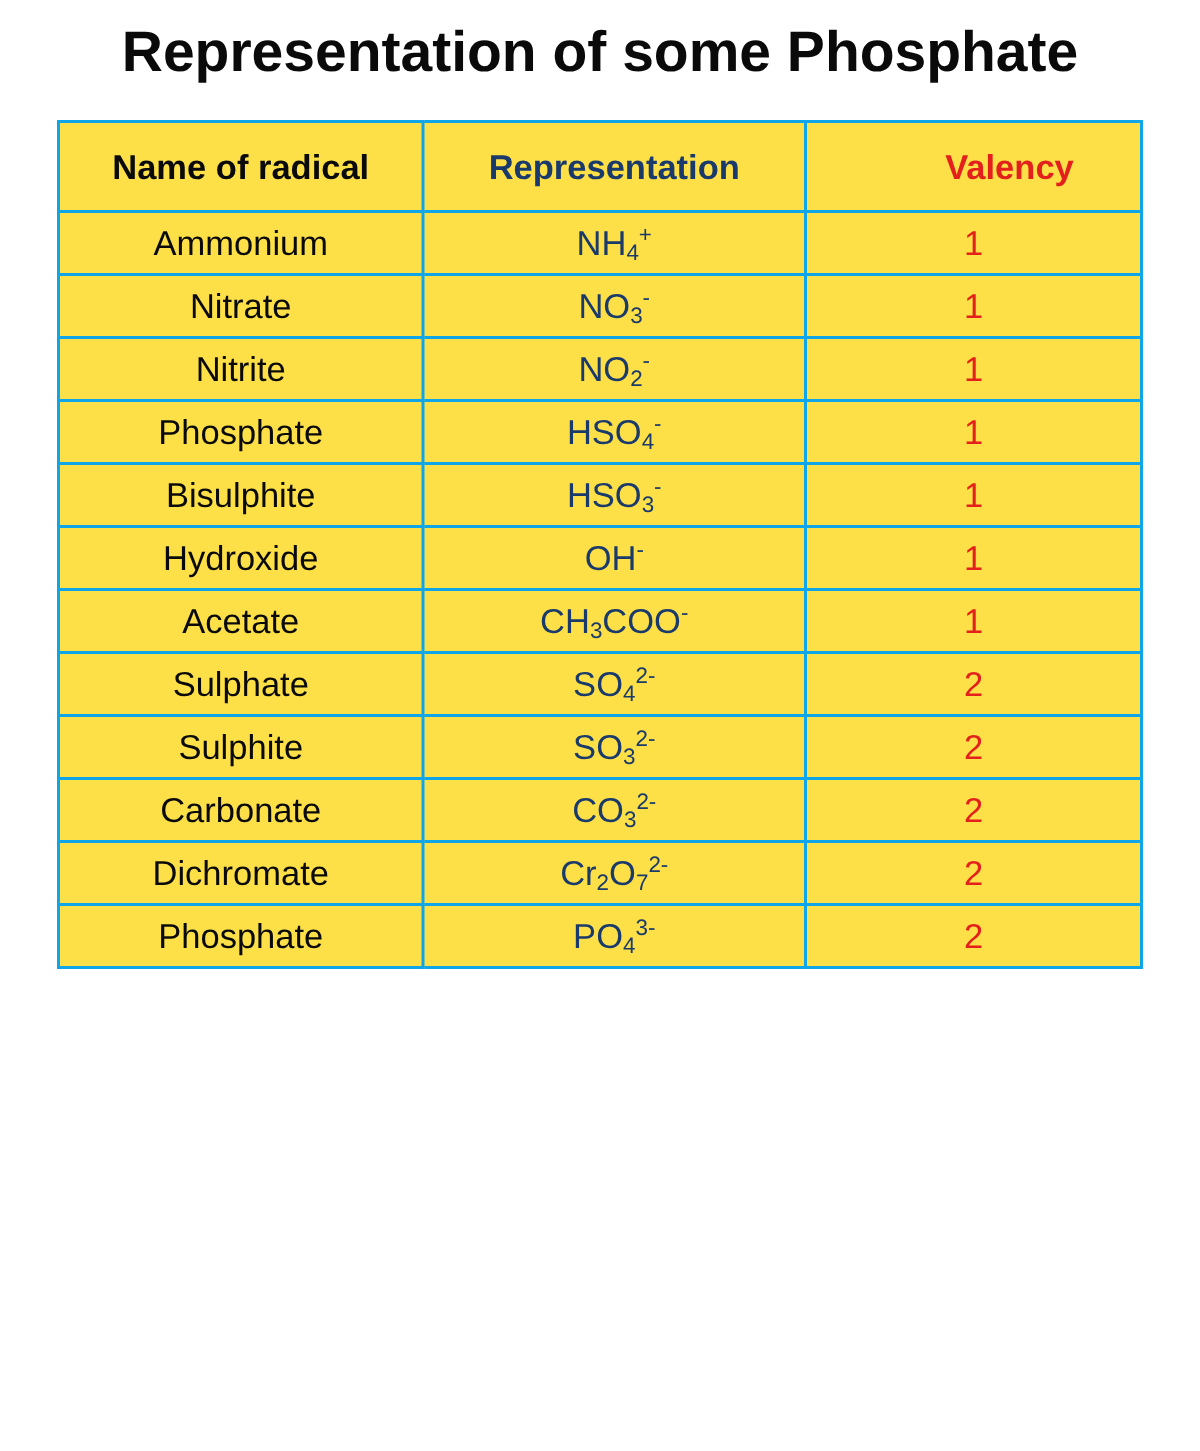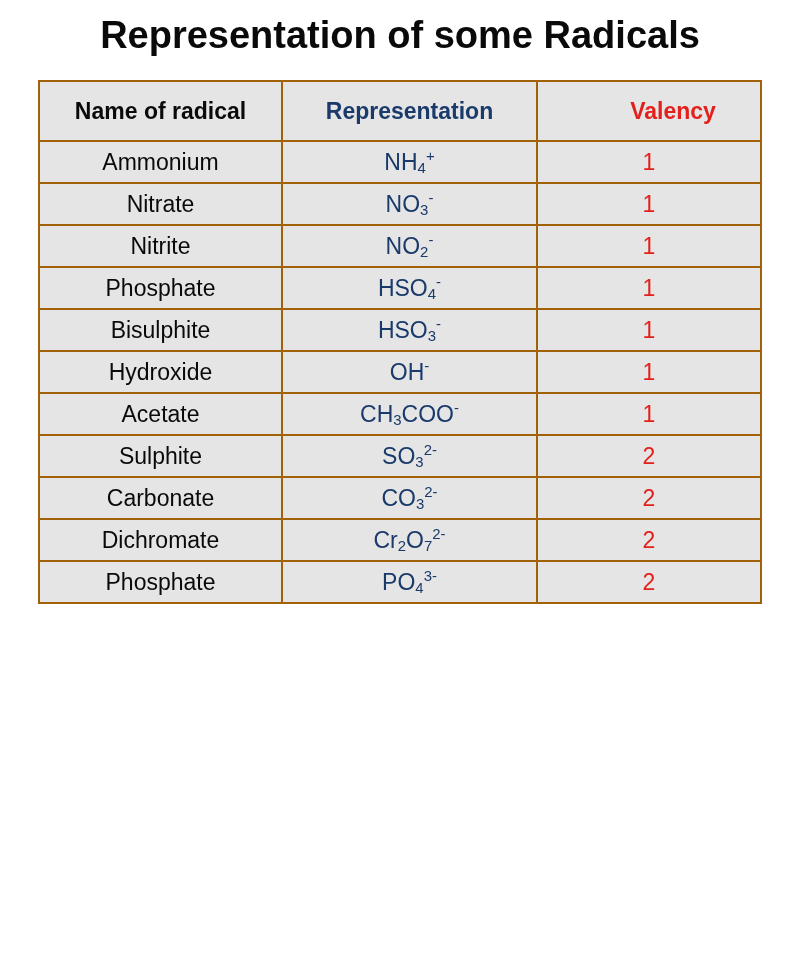--- a/index.html
+++ b/index.html
@@ -26,24 +26,24 @@
     letter-spacing: 0px;
   }
   table.radicals-table {
     border-collapse: collapse;
     margin: 23px auto 0 auto;
     width: 722px;
     table-layout: fixed;
   }
   table.radicals-table th,
   table.radicals-table td {
-    border: 2px solid #a16207;
+    border: 2px solid #0ea5e9;
     text-align: center;
     vertical-align: middle;
-    background: #e5e5e5;
+    background: #fde047;
   }
   table.radicals-table th {
     height: 60px;
     font-size: 23px;
     font-weight: bold;
   }
   table.radicals-table td {
     height: 42px;
     font-size: 23px;
     font-weight: normal;
@@ -72,21 +72,21 @@
     vertical-align: baseline;
     position: relative;
     top: -0.55em;
     line-height: 0;
   }
 </style>
 </head>
 <body>
 
 <div class="page">
-  <h1 class="page-title">Representation of some Radicals</h1>
+  <h1 class="page-title">Representation of some Phosphate</h1>
 
   <table class="radicals-table">
     <colgroup>
       <col class="col-name">
       <col class="col-formula">
       <col class="col-valency">
     </colgroup>
     <thead>
       <tr>
         <th class="header-name">Name of radical</th>
@@ -124,20 +124,25 @@
           <td class="name-cell">Hydroxide</td>
           <td class="formula-cell"><span>OH</span><sup>-</sup></td>
           <td class="valency-cell">1</td>
         </tr>
         <tr>
           <td class="name-cell">Acetate</td>
           <td class="formula-cell"><span>CH</span><sub>3</sub><span>COO</span><sup>-</sup></td>
           <td class="valency-cell">1</td>
         </tr>
         <tr>
+          <td class="name-cell">Sulphate</td>
+          <td class="formula-cell"><span>SO</span><sub>4</sub><sup>2-</sup></td>
+          <td class="valency-cell">2</td>
+        </tr>
+        <tr>
           <td class="name-cell">Sulphite</td>
           <td class="formula-cell"><span>SO</span><sub>3</sub><sup>2-</sup></td>
           <td class="valency-cell">2</td>
         </tr>
         <tr>
           <td class="name-cell">Carbonate</td>
           <td class="formula-cell"><span>CO</span><sub>3</sub><sup>2-</sup></td>
           <td class="valency-cell">2</td>
         </tr>
         <tr>

